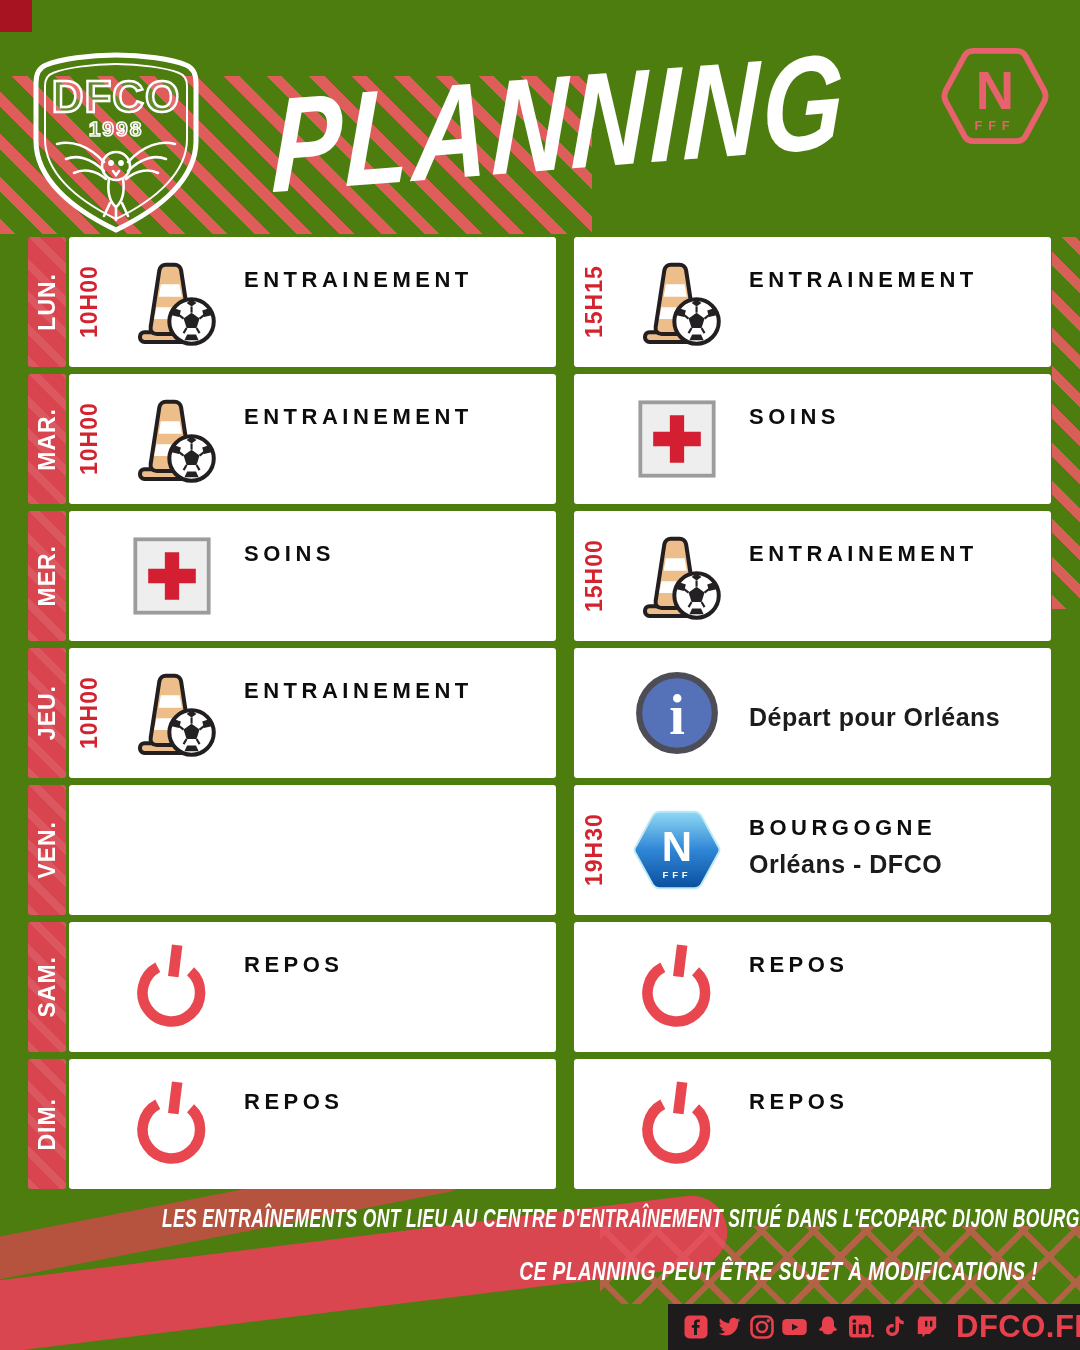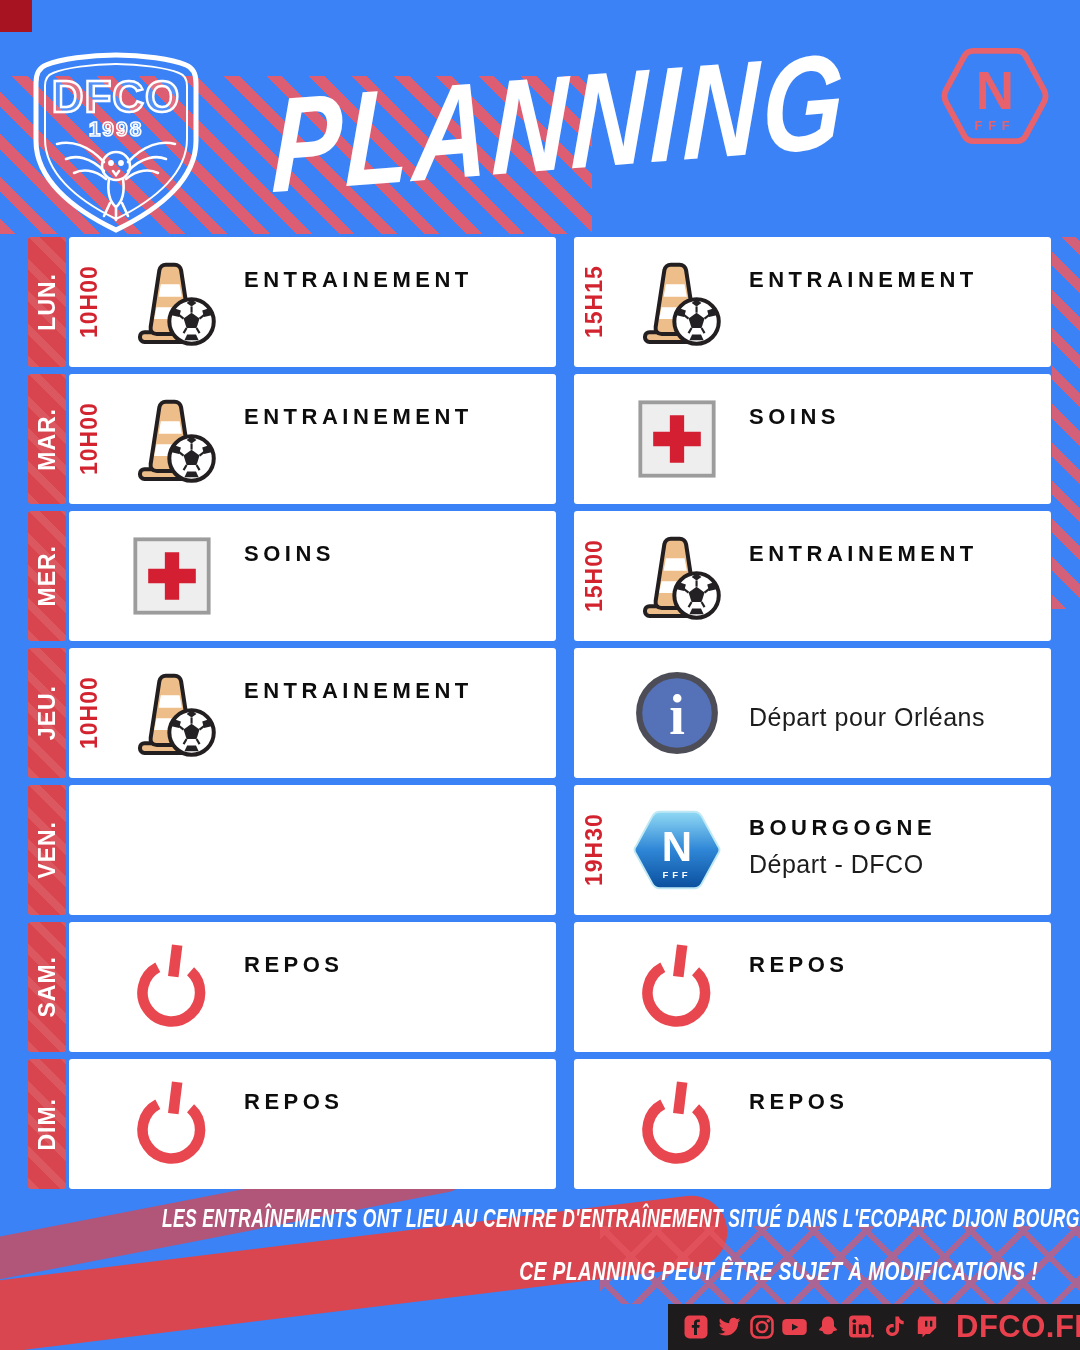--- a/index.html
+++ b/index.html
@@ -1,18 +1,18 @@
 <!DOCTYPE html>
 <html><head>
 <meta charset="utf-8">
 <style>
   html,body{margin:0;padding:0;}
   .page{
     position:relative; width:1080px; height:1350px; overflow:hidden;
-    background:#3b82f6;
+    background:#4d7c0f;
     font-family:"Liberation Sans", sans-serif;
   }
   
   .tex{position:absolute; pointer-events:none;}
   .tex-corner{left:0;top:0;width:32px;height:32px;background:#a81322;}
   .tex-stripes-tl{
     left:0; top:76px; width:592px; height:158px;
     background:repeating-linear-gradient(45deg, rgba(238,90,100,0.9) 0 11px, transparent 11px 30px);
   }
   .tex-stripes-right{
@@ -62,21 +62,21 @@
     position:absolute; left:7px; top:0; bottom:0;
     display:flex; align-items:center; justify-content:center;
     writing-mode:vertical-rl; transform:rotate(180deg);
     color:#d2232f; font-weight:800; font-size:23px; letter-spacing:1px;
   }
   .cell-icon{margin-left:55px; width:96px; height:100px; flex:none;
     display:flex; align-items:center; justify-content:center;}
   .cell-text{margin-left:24px; align-self:stretch; display:flex; flex-direction:column; padding-top:30px;}
   .cell-text.centered{justify-content:center; padding-top:0;}
   .cell-title{font-size:22px; font-weight:700; letter-spacing:4.5px; color:#0d0d0d; white-space:nowrap;}
-  .cell-subtitle{font-size:25px; font-weight:400; color:#1c1c1c; margin-top:9px; letter-spacing:.5px; white-space:nowrap;}
+  .cell-subtitle{font-size:25px; font-weight:700; color:#1c1c1c; margin-top:9px; letter-spacing:.5px; white-space:nowrap;}
   .info-i{font-family:"Liberation Serif", serif; font-weight:bold;}
   
   .disclaimer{
     position:absolute; left:0; top:1204px; width:1080px; text-align:center;
     color:#ffffff; font-size:25px; font-weight:700; font-style:italic;
     letter-spacing:.5px; transform:scaleX(0.70); white-space:nowrap;
   }
   .modifs{
     position:absolute; right:42px; top:1256px;
     color:#ffffff; font-size:26px; font-weight:800; font-style:italic;
@@ -344,21 +344,21 @@
         <stop offset="1" stop-color="#0a4f9e"></stop>
       </linearGradient>
     </defs>
     <path d="M32 4 L68 4 Q73 4 76 9 L93 40 Q96 44 93 48 L76 79 Q73 84 68 84 L32 84 Q27 84 24 79 L7 48 Q4 44 7 40 L24 9 Q27 4 32 4 Z" fill="url(#natgrad)" stroke="#bfe8f5" stroke-width="2" stroke-linejoin="round"></path>
     <text x="50" y="55" text-anchor="middle" font-family="Liberation Sans, sans-serif" font-size="44" font-weight="900" fill="#ffffff">N</text>
     <text x="50" y="73" text-anchor="middle" font-family="Liberation Sans, sans-serif" font-size="10" font-weight="800" letter-spacing="4" fill="#ffffff">FFF</text>
   </svg>
 </span>
           <div class="cell-text">
             <div class="cell-title">BOURGOGNE</div>
-            <div class="cell-subtitle">Départ - DFCO</div>
+            <div class="cell-subtitle">Orléans - DFCO</div>
           </div>
         </div>
   </div>
 
   <div class="row">
     <div class="day">
           <span class="day-label vtext">SAM.</span>
         </div>
     <div class="cell left">
           <span class="cell-icon">

